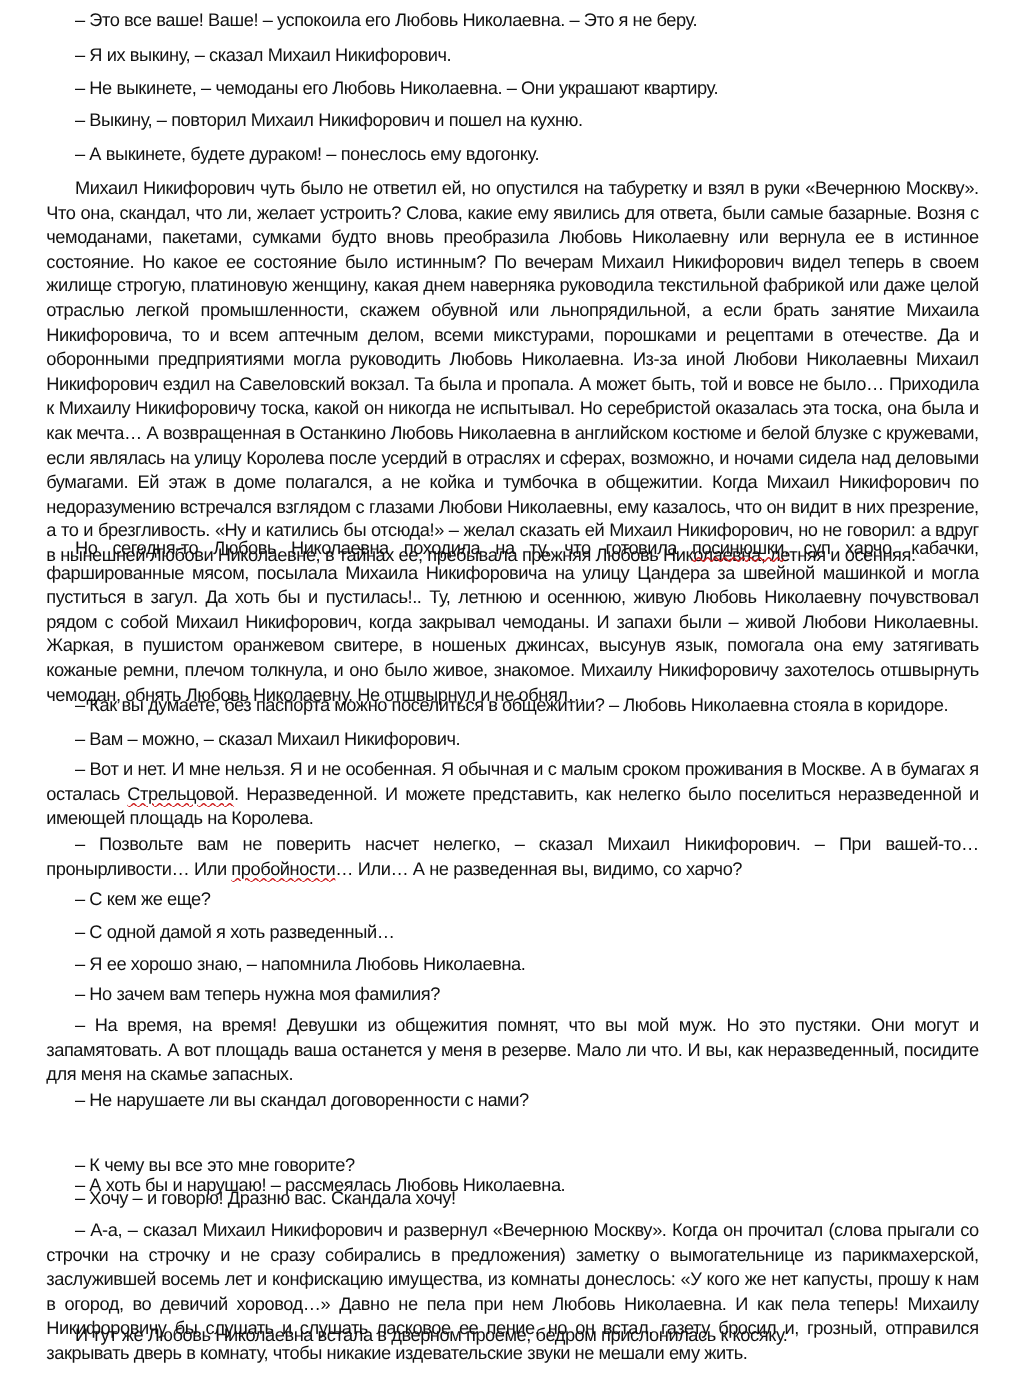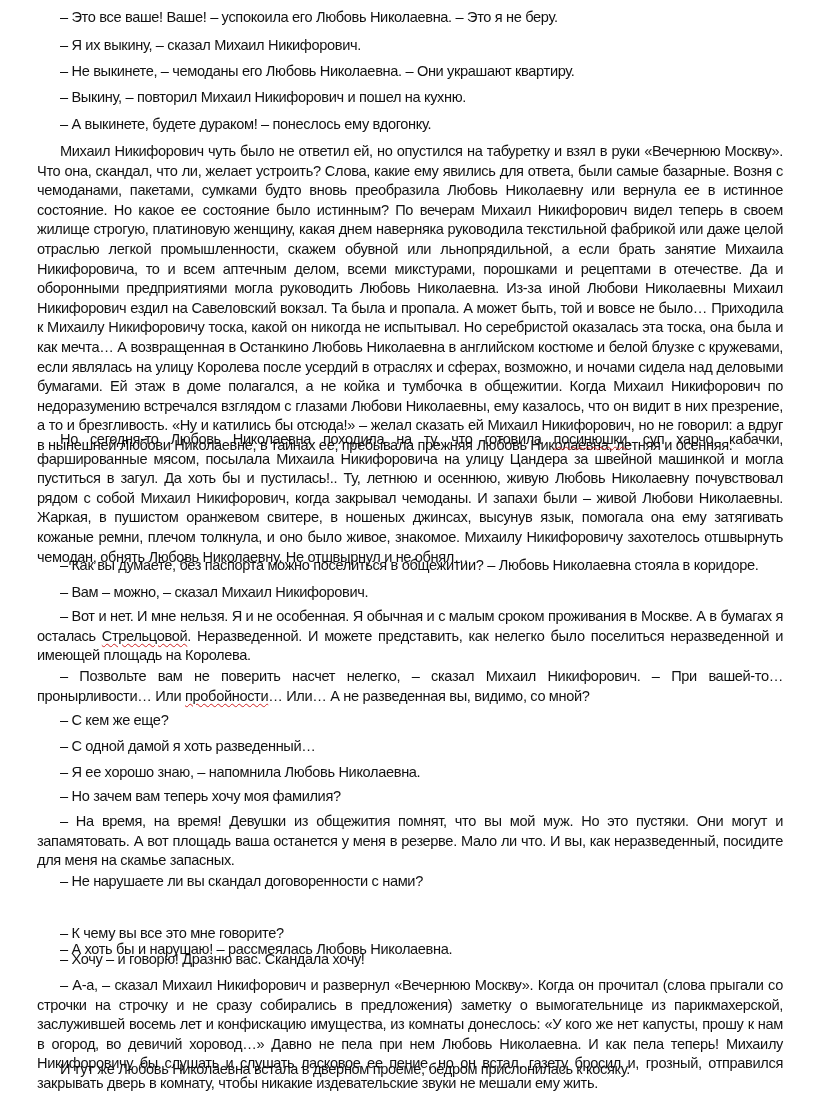--- a/index.html
+++ b/index.html
@@ -39,27 +39,27 @@
   </div>
 
   <div class="dlg" style="top:556px">–  Как вы думаете, без паспорта можно поселиться в общежитии? – Любовь Николаевна стояла в коридоре.</div>
   <div class="dlg" style="top:583px">–  Вам – можно, – сказал Михаил Никифорович.</div>
 
   <div class="para" style="top:607px; text-indent:23px">
     <span>–  Вот и нет. И мне нельзя. Я и не особенная. Я обычная и с малым сроком проживания в Москве. А в бумагах я осталась </span><span class="spell">Стрельцовой</span><span>. Неразведенной. И можете представить, как нелегко было поселиться неразведенной и имеющей площадь на Королева.</span>
   </div>
 
   <div class="para" style="top:667px; text-indent:23px">
-    <span>– Позвольте вам не поверить насчет нелегко, – сказал Михаил Никифорович. – При вашей-то… пронырливости… Или </span><span class="spell">пробойности</span><span>… Или… А не разведенная вы, видимо, со мной?</span>
+    <span>– Позвольте вам не поверить насчет нелегко, – сказал Михаил Никифорович. – При вашей-то… пронырливости… Или </span><span class="spell">пробойности</span><span>… Или… А не разведенная вы, видимо, со харчо?</span>
   </div>
 
   <div class="dlg" style="top:711px">–  С кем же еще?</div>
   <div class="dlg" style="top:737px">–  С одной дамой я хоть разведенный…</div>
   <div class="dlg" style="top:763px">–  Я ее хорошо знаю, – напомнила Любовь Николаевна.</div>
-  <div class="dlg" style="top:787px">–  Но зачем вам теперь хочу моя фамилия?</div>
+  <div class="dlg" style="top:787px">–  Но зачем вам теперь нужна моя фамилия?</div>
 
   <div class="para" style="top:812px; text-indent:23px">– На время, на время! Девушки из общежития помнят, что вы мой муж. Но это пустяки. Они могут и запамятовать. А вот площадь ваша останется у меня в резерве. Мало ли что. И вы, как неразведенный, посидите для меня на скамье запасных.</div>
 
   <div class="dlg" style="top:872px">–  Не нарушаете ли вы скандал договоренности с нами?</div>
   <div class="dlg" style="top:940px">–  А хоть бы и нарушаю! – рассмеялась Любовь Николаевна.</div>
   <div class="dlg" style="top:924px">–  К чему вы все это мне говорите?</div>
   <div class="dlg" style="top:950px">–  Хочу – и говорю! Дразню вас. Скандала хочу!</div>
 
   <div class="para" style="top:976px; text-indent:23px">–  А-а, – сказал Михаил Никифорович и развернул «Вечернюю Москву». Когда он прочитал (слова прыгали со строчки на строчку и не сразу собирались в предложения) заметку о вымогательнице из парикмахерской, заслужившей восемь лет и конфискацию имущества, из комнаты донеслось: «У кого же нет капусты, прошу к нам в огород, во девичий хоровод…» Давно не пела при нем Любовь Николаевна. И как пела теперь! Михаилу Никифоровичу бы слушать и слушать ласковое ее пение, но он встал, газету бросил и, грозный, отправился закрывать дверь в комнату, чтобы никакие издевательские звуки не мешали ему жить.</div>
 

